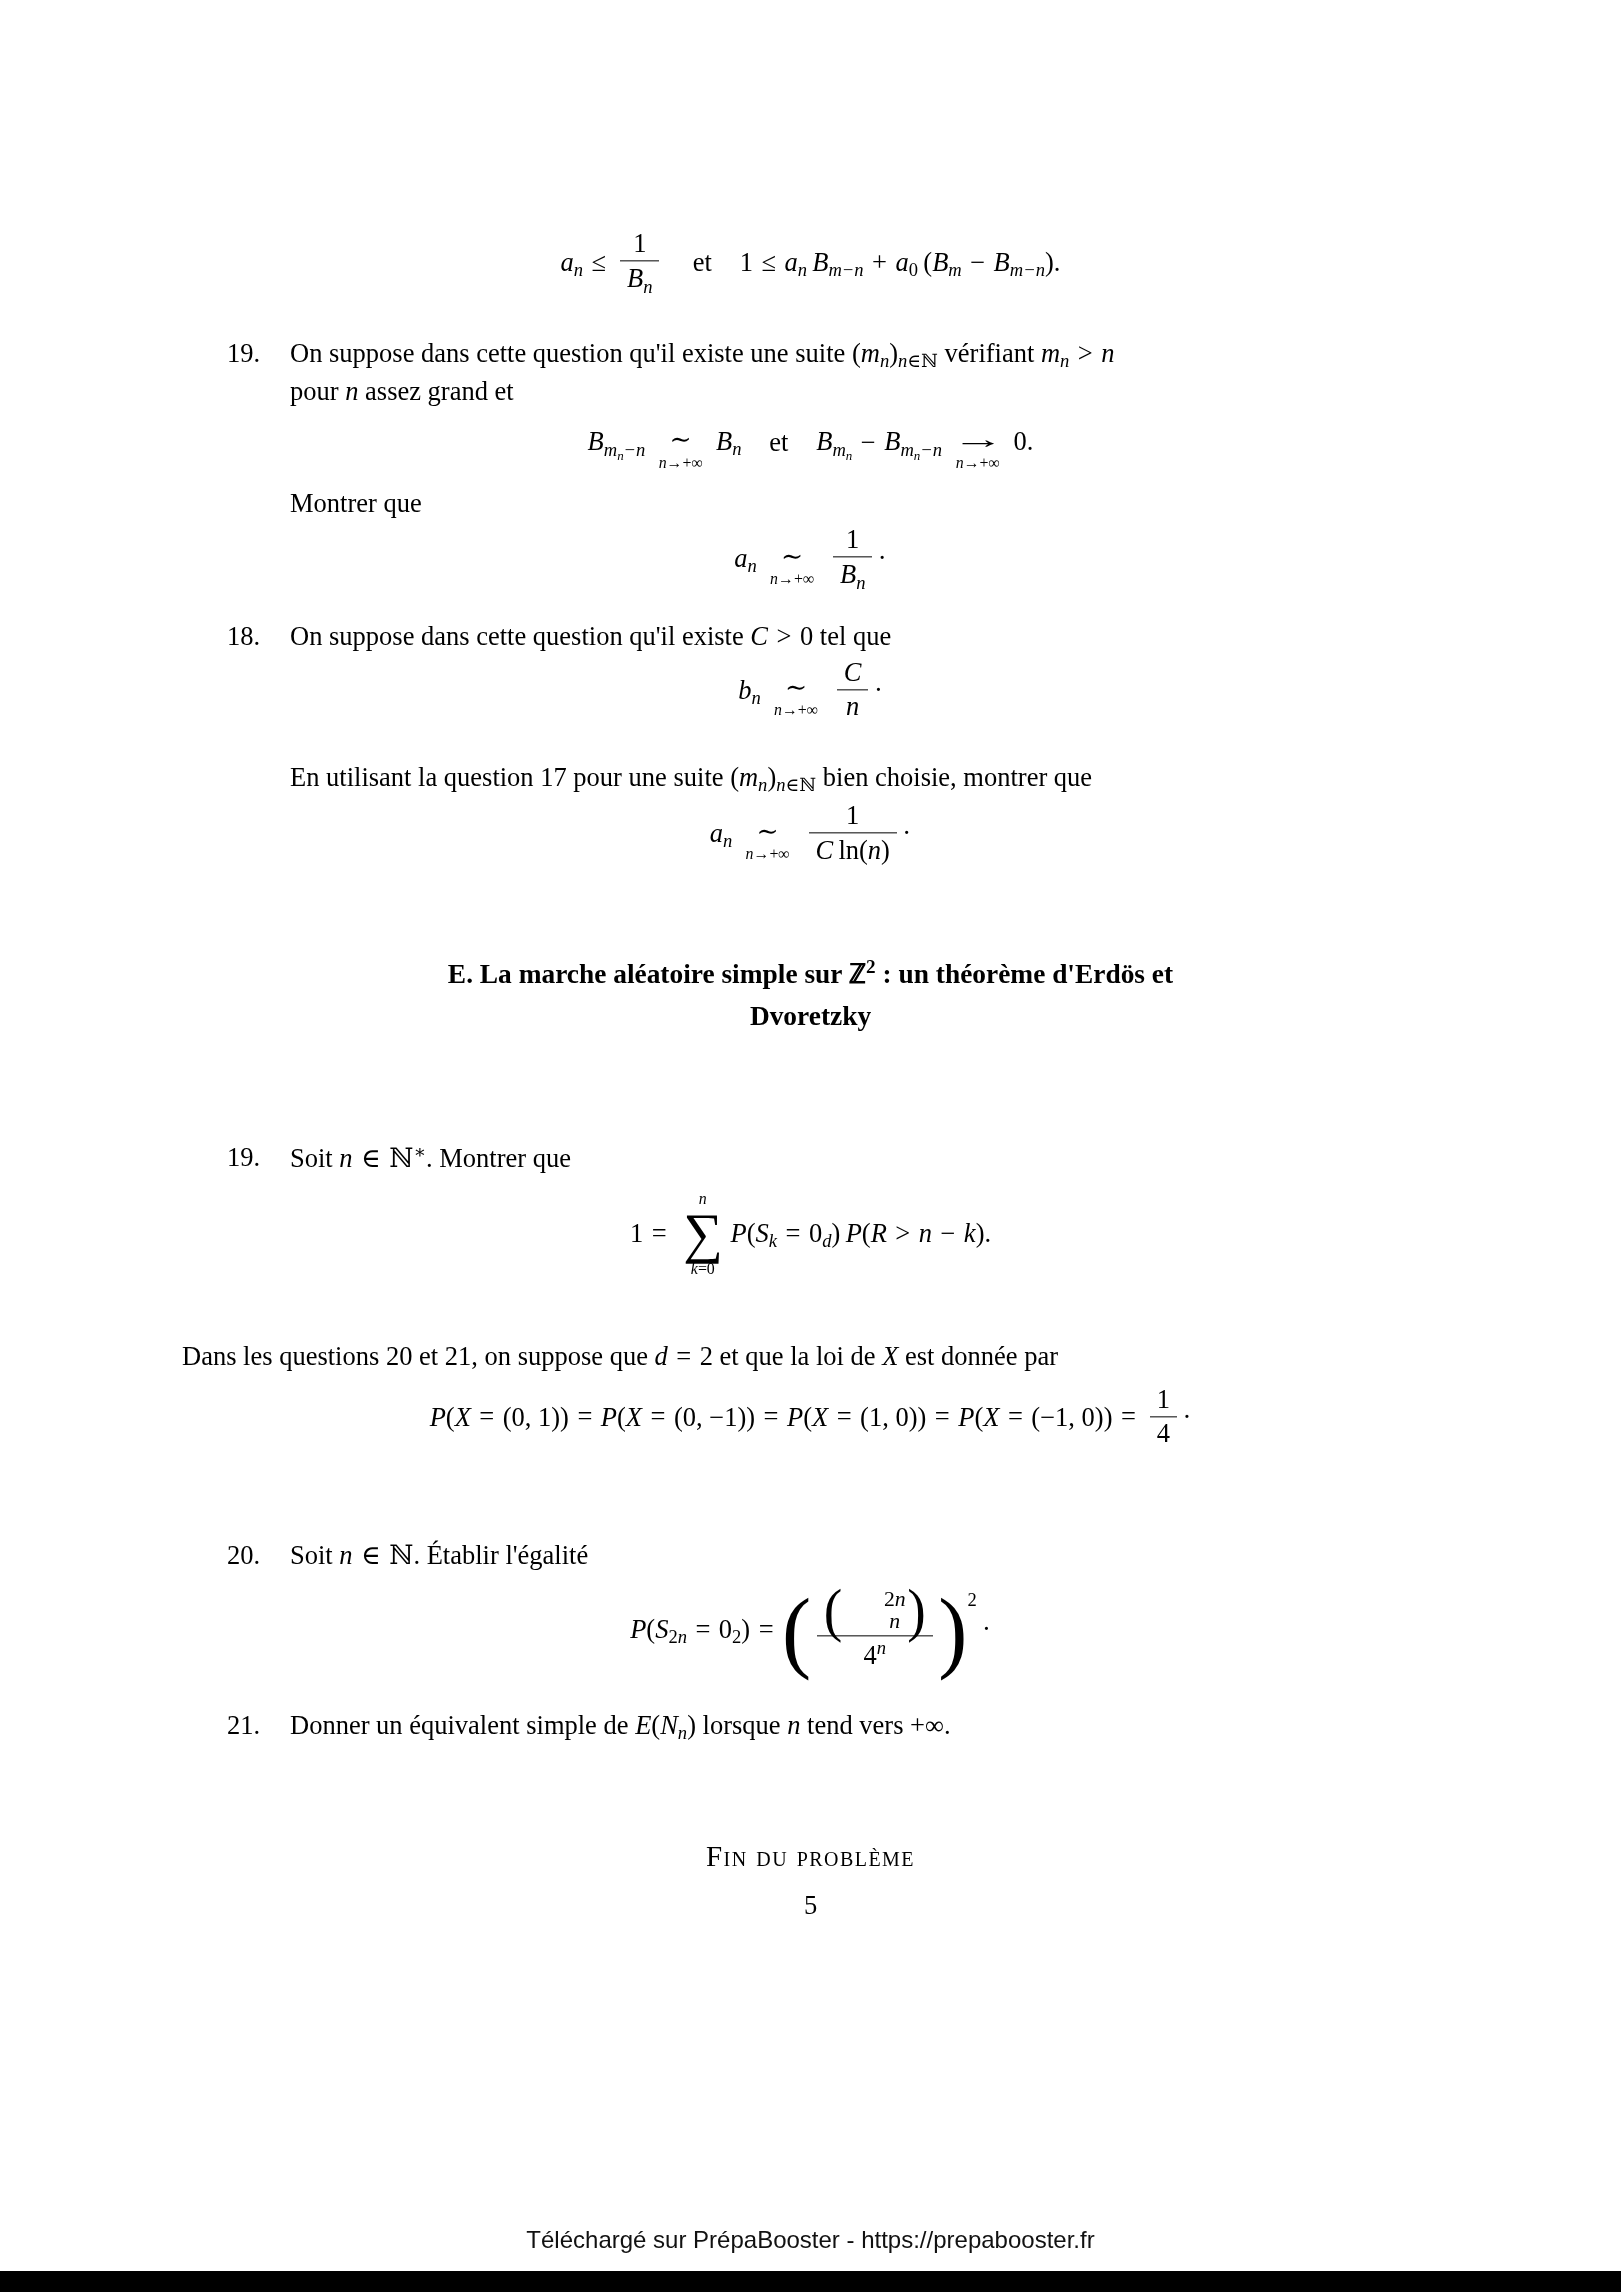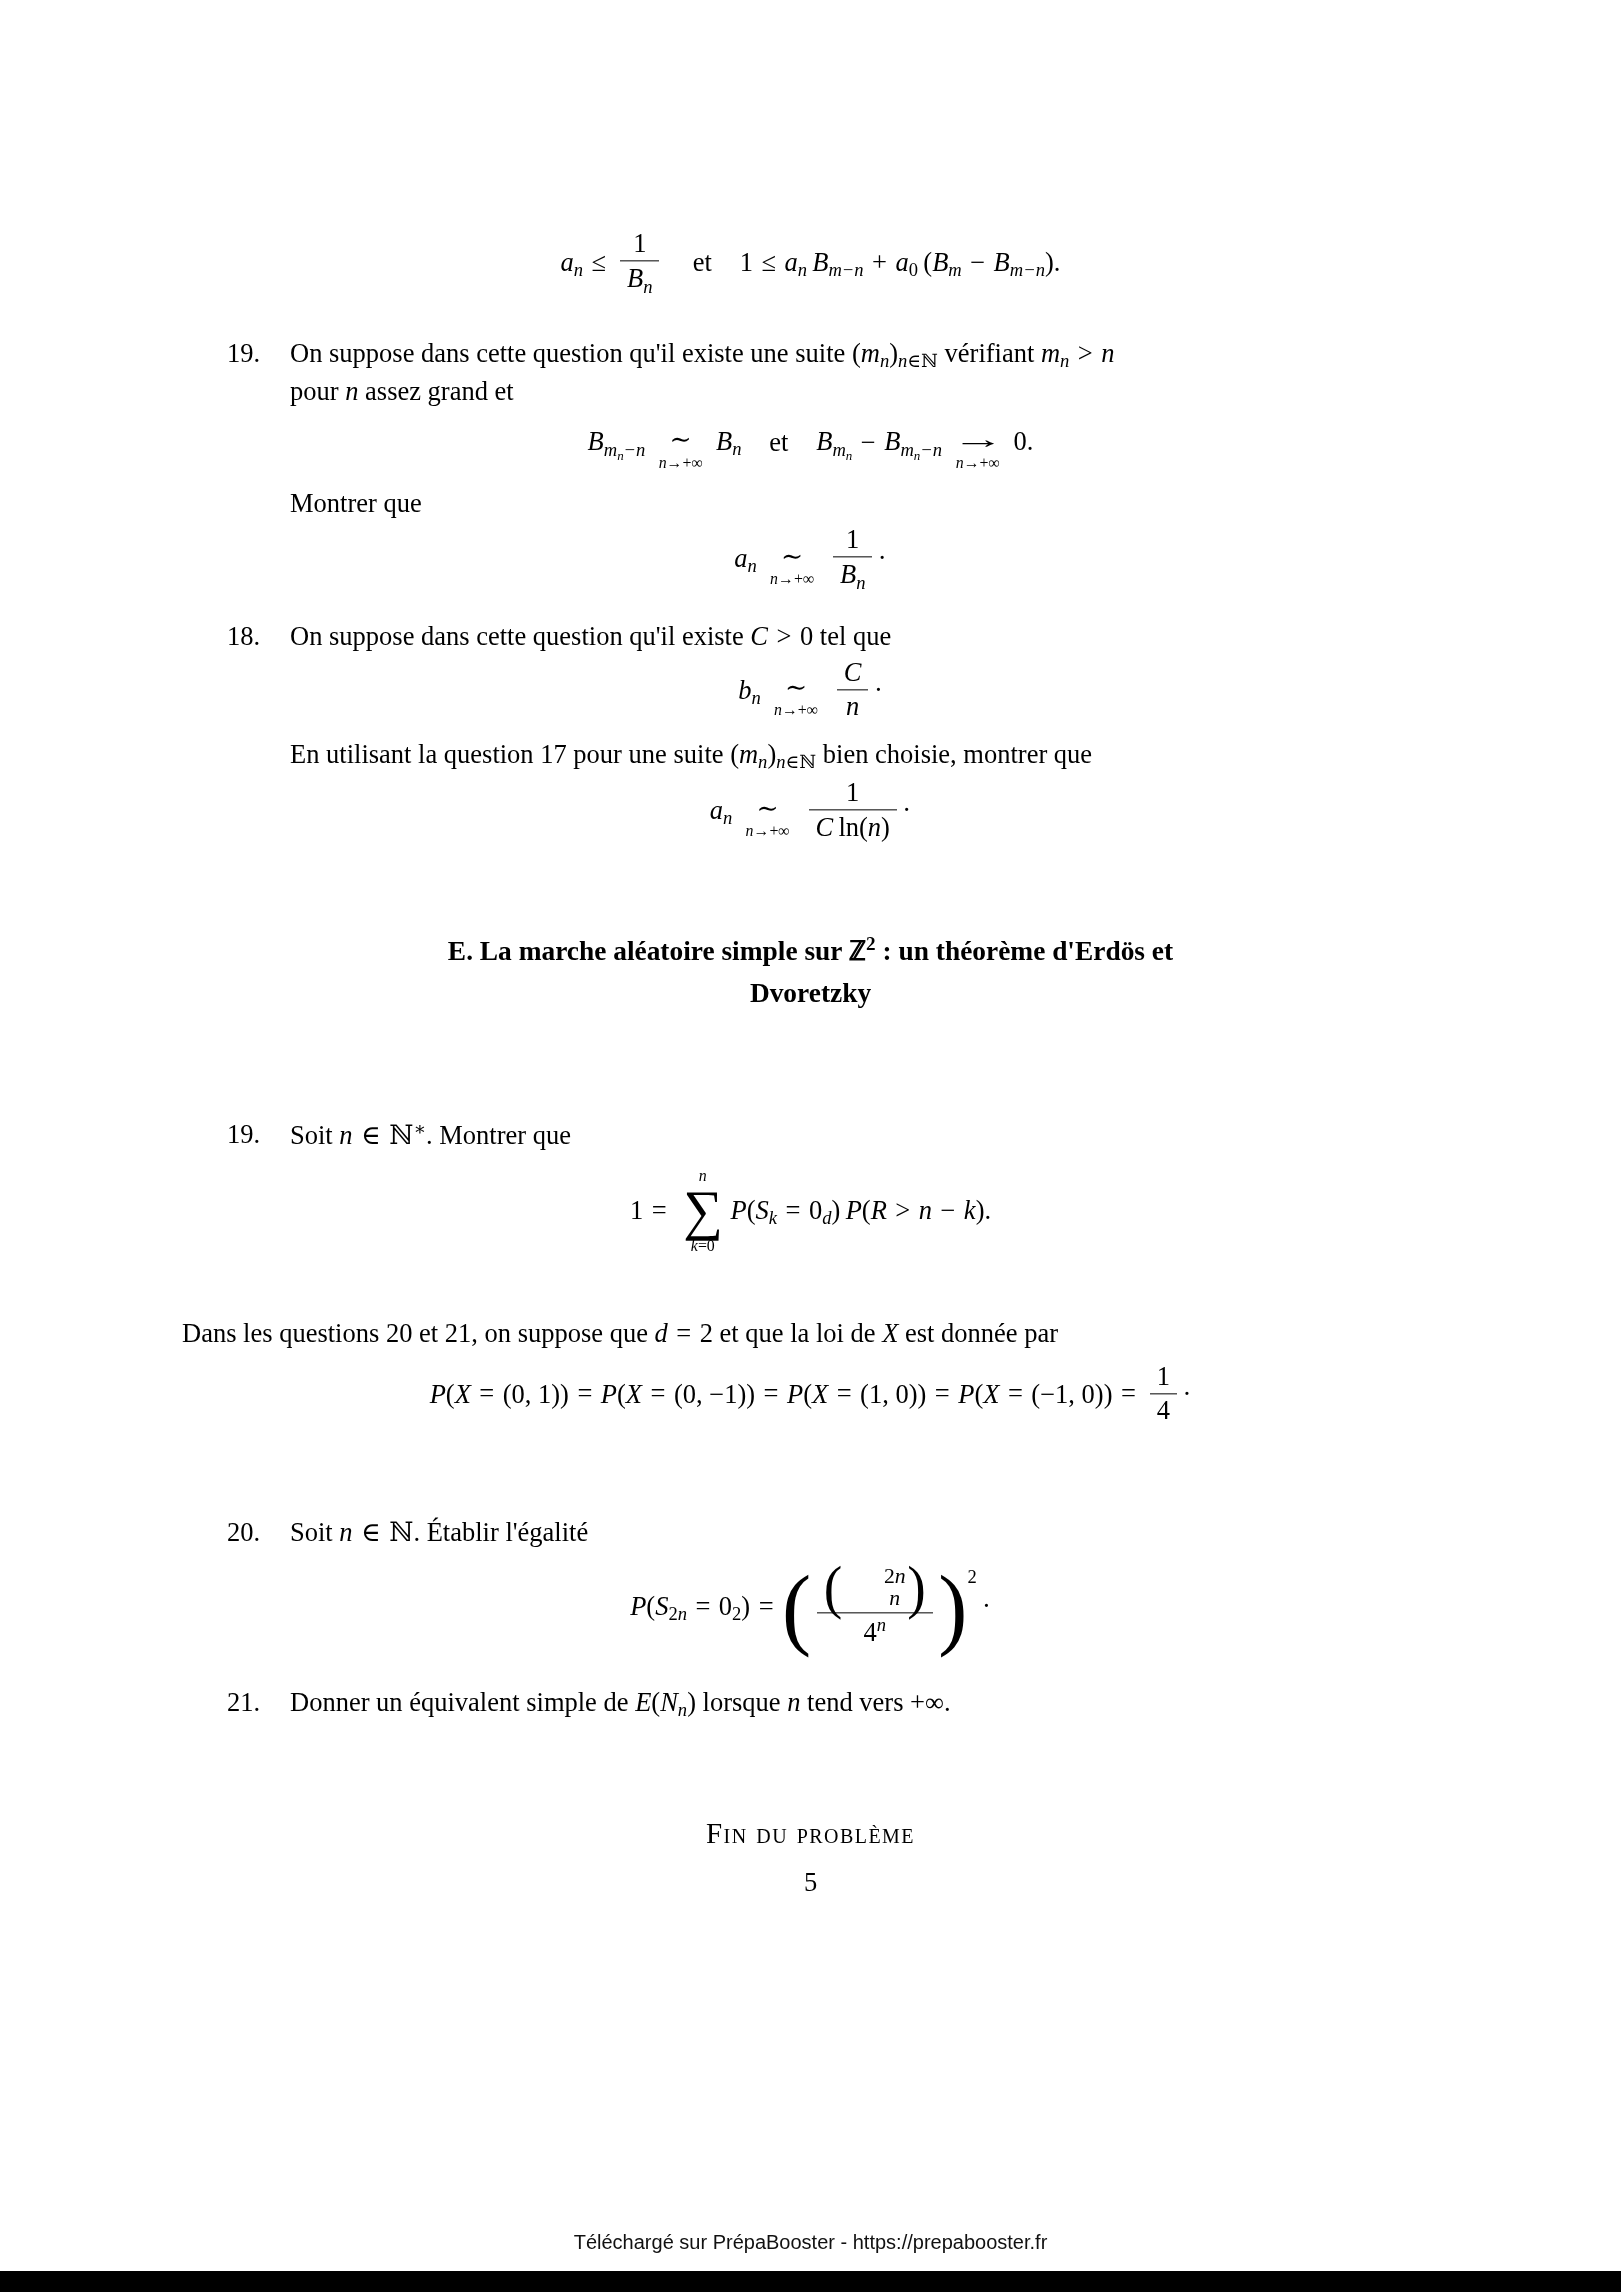--- a/index.html
+++ b/index.html
@@ -48,26 +48,26 @@
   .binom { display:inline-flex; align-items:center; vertical-align:middle; }
   .binom .bp { font-style:normal; font-size:2.1em; line-height:0; transform:scaleY(1.05); }
   .binom .bcol { display:inline-flex; flex-direction:column; align-items:center; font-size:0.82em; line-height:1.05; padding:0 0.08em; }
   .binom .brow { display:block;margin-left:40px; }
 
   
   .heading { text-align:center; font-weight:bold; font-size:27.4px; line-height:1.55; }
   .fin { text-align:center; font-variant:small-caps; font-size:29px; letter-spacing:0.05em; }
   .pageno { text-align:center; }
   .footer { position:absolute; left:0; right:0; bottom:39px; text-align:center;
-            font-family:"Liberation Sans","DejaVu Sans",sans-serif; font-size:20px; color:#111111; }
+            font-family:"Liberation Sans","DejaVu Sans",sans-serif; font-size:24px; color:#111111; }
   .botbar { position:absolute; left:0; right:0; bottom:0; height:21.6px; background:#000000; }
 
   
   .mt6{margin-top:5.9px}.mt10{margin-top:13px}.mt14{margin-top:13.7px}.mt16{margin-top:15.7px}
-  .mt18{margin-top:17.6px}.mt20{margin-top:19.6px}.mt24{margin-top:23.5px}.mt30{margin-top:12px}
+  .mt18{margin-top:17.6px}.mt20{margin-top:19.6px}.mt24{margin-top:23.5px}.mt30{margin-top:35px}
   .mt36{margin-top:35px}.mt38{margin-top:37px}.mt60{margin-top:59px}.mt86{margin-top:84px}
   .mt88{margin-top:86px}.mt96{margin-top:94px}.mt104{margin-top:102px}
 </style>
 </head>
 <body>
 
 <div class="page">
   <main class="content">
 
     <div class="display mt6"><span class="i">a</span><span class="msub"><span class="i">n</span></span><span class="o">≤</span><span class="frac"><span class="num"><span class="rm">1</span></span><span class="den"><span class="i">B</span><span class="msub"><span class="i">n</span></span></span></span><span class="word">et</span><span class="rm">1</span><span class="o">≤</span><span class="i">a</span><span class="msub"><span class="i">n</span></span><span class="thinsp"></span><span class="i">B</span><span class="msub"><span class="i">m−n</span></span><span class="o">+</span><span class="i">a</span><span class="msub"><span class="rm">0</span></span><span class="thinsp"></span><span class="rm">(</span><span class="i">B</span><span class="msub"><span class="i">m</span></span><span class="o">−</span><span class="i">B</span><span class="msub"><span class="i">m−n</span></span><span class="rm">).</span></div>

